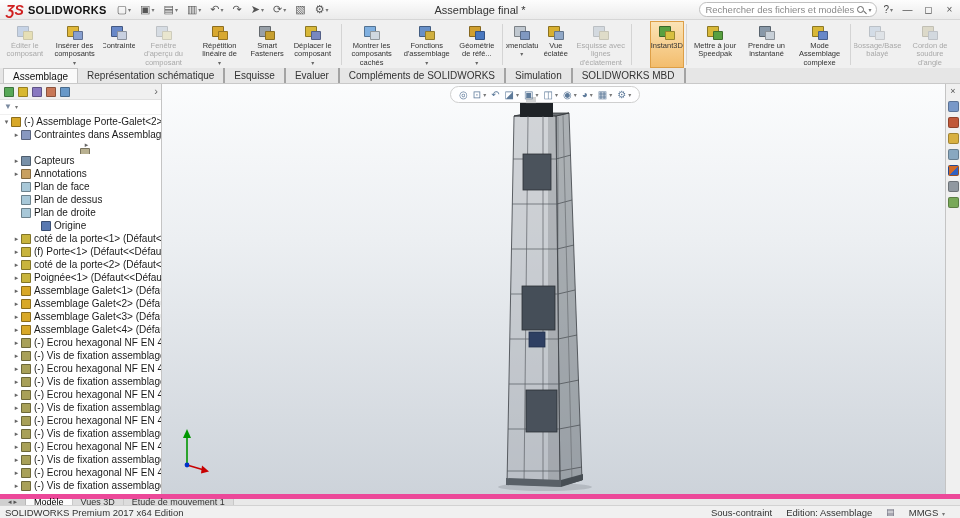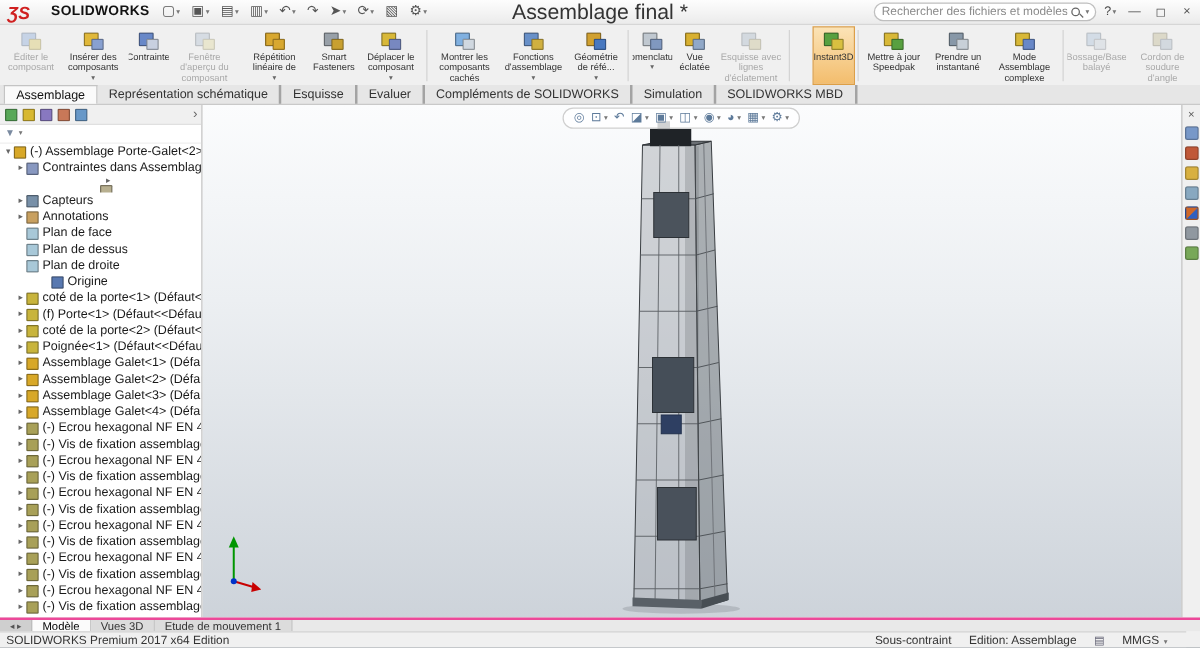--- a/index.html
+++ b/index.html
@@ -2,28 +2,28 @@
 <html><head>
 <meta charset="utf-8">
 <style>
   *{margin:0;padding:0;box-sizing:border-box;}
   html,body{background:#9aa0a6;}
   body{font-family:"Liberation Sans",sans-serif;}
   #app{position:relative;width:960px;height:518px;background:#f0f0f0;overflow:hidden;color:#222;font-size:11px;}
 
   
   #titlebar{position:absolute;top:0;left:0;right:0;height:20px;background:linear-gradient(#fdfdfd,#ebebeb);border-bottom:1px solid #d6d6d6;display:flex;align-items:center;z-index:30;}
-  .logo{display:flex;align-items:flex-start;gap:17px;padding:0 6px;flex:none;}
+  .logo{display:flex;align-items:center;gap:4px;padding:0 6px;flex:none;}
   .logo-ds{color:#d02020;font-weight:bold;font-style:italic;font-size:14px;line-height:1;}
   .logo-text{font-weight:bold;font-size:11px;letter-spacing:.3px;color:#111;}
   #menu-icons{display:flex;align-items:center;gap:1px;flex:none;}
   .mi{display:flex;align-items:center;height:18px;padding:0 3px;border:1px solid transparent;border-radius:2px;}
   .mi-glyph{font-size:11px;color:#555;line-height:1;}
   .caret{font-size:6px;color:#777;margin-left:1px;line-height:1;}
-  #doc-title{position:absolute;left:300px;right:300px;text-align:center;font-size:17px;color:#333;pointer-events:none;}
+  #doc-title{position:absolute;left:300px;right:300px;text-align:center;font-size:11px;color:#333;pointer-events:none;}
   #title-right{margin-left:auto;display:flex;align-items:center;gap:4px;padding-right:2px;flex:none;}
   #searchbox{display:flex;align-items:center;width:178px;height:15px;background:#fff;border:1px solid #bfbfbf;border-radius:8px;padding:0 5px;gap:3px;}
   #search-input{border:none;outline:none;flex:1;font-size:9.5px;color:#444;font-family:"Liberation Sans",sans-serif;background:transparent;min-width:0;}
   #search-input::placeholder{color:#8a8a8a;}
   .mag{width:7px;height:7px;border:1.4px solid #666;border-radius:50%;position:relative;flex:none;}
   .mag::after{content:'';position:absolute;width:4px;height:1.4px;background:#666;transform:rotate(45deg);right:-3.5px;bottom:-1.5px;}
   .help{font-size:10px;color:#444;display:flex;align-items:center;padding:0 2px;}
   .winbtn{width:17px;height:16px;display:flex;align-items:center;justify-content:center;font-size:10px;color:#555;}
 
   
@@ -65,27 +65,27 @@
   #headsup{position:absolute;top:86px;left:450px;height:17px;display:flex;align-items:center;gap:3px;padding:0 7px;background:rgba(255,255,255,.78);border:1px solid #cfcfcf;border-radius:9px;z-index:6;}
   .hu{display:flex;align-items:center;gap:1px;padding:0 1px;}
   .hu-glyph{font-size:10px;color:#5d7階a;color:#5d7a9a;line-height:1;}
 
   
   #taskpane{position:absolute;top:84px;right:0;width:15px;bottom:24px;background:#f0f0f0;border-left:1px solid #c4c4c4;display:flex;flex-direction:column;align-items:center;gap:5px;padding-top:3px;z-index:4;}
   .tp-close{font-size:9px;color:#555;line-height:1;}
   .tpicon{width:11px;height:11px;border-radius:2px;border:1px solid rgba(0,0,0,.25);}
 
   
-  #bottomtabs{position:absolute;left:0;right:0;bottom:13px;height:11px;background:#e9e9e9;border-top:2px solid #ec4899;display:flex;align-items:stretch;font-size:9px;color:#333;z-index:10;}
+  #bottomtabs{position:absolute;left:0;right:0;bottom:13px;height:11px;background:#e9e9e9;border-top:5px solid #ec4899;display:flex;align-items:stretch;font-size:9px;color:#333;z-index:10;}
   #tabscroll{flex:none;width:26px;background:#cfcfcf;display:flex;align-items:center;justify-content:center;gap:2px;font-size:7px;color:#555;border-right:1px solid #b8b8b8;}
   .btab{display:flex;align-items:center;padding:0 8px;background:#dcdcdc;border-right:1px solid #c8c8c8;}
   .btab.active{background:#fbfbfb;color:#000;}
 
   
-  #statusbar{position:absolute;left:0;right:11px;bottom:0;height:13px;background:#f0f0f0;border-top:1px solid #d2d2d2;display:flex;align-items:center;font-size:9.5px;color:#333;padding:0 5px;z-index:10;}
+  #statusbar{position:absolute;left:0;right:0;bottom:0;height:13px;background:#f0f0f0;border-top:1px solid #d2d2d2;display:flex;align-items:center;font-size:9.5px;color:#333;padding:0 5px;z-index:10;}
   #status-right{margin-left:auto;display:flex;align-items:center;gap:14px;padding-right:10px;}
   .sb-icon{font-size:9px;color:#667;}
 </style>
 </head>
 <body>
 
 <div id="app">
 
   <div id="titlebar">
     <div class="logo">

